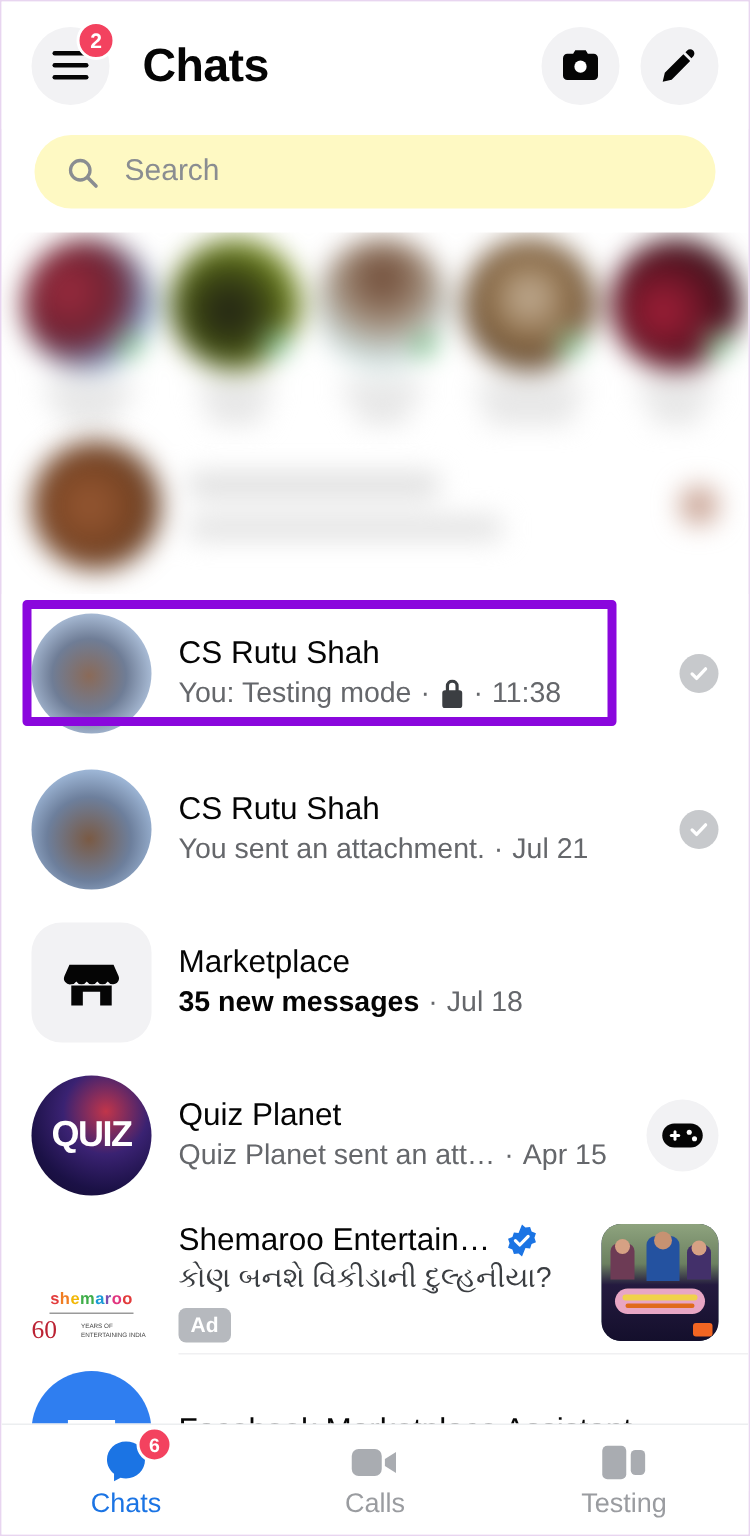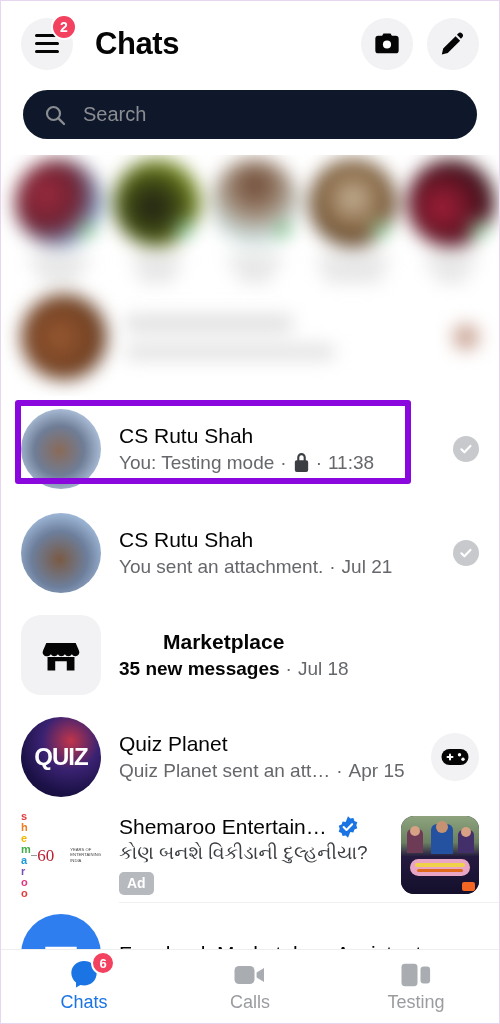--- a/index.html
+++ b/index.html
@@ -45,21 +45,21 @@
   .hdr-badge { top: -4px; right: -4px; min-width: 26px; height: 26px; font-size: 14px; padding: 0 5px; }
   .hdr-title {
     font-size: 31px; font-weight: bold; color: #050505;
     margin-left: 22px; letter-spacing: -0.4px; flex: 1 1 auto;
   }
   .hdr-actions { display: flex; gap: 14px; }
 
   
   .search-wrap { padding: 4px 22px 0; }
   .search-bar {
-    height: 49px; border-radius: 26px; background: #0f172a;
+    height: 49px; border-radius: 26px; background: #fef9c3;
     display: flex; align-items: center; padding: 0 20px; gap: 16px;
   }
   .search-ph { font-size: 20px; color: #8a8d91; }
 
   
   .blur-zone { position: relative; height: 241px; margin-top: 16px; overflow: hidden; }
   .stories-row { display: flex; padding: 4px 14px 0; gap: 10px; filter: blur(9px); }
   .story { width: 88px; flex: 0 0 auto; }
   .story-av {
     width: 88px; height: 88px; border-radius: 50%;
@@ -92,21 +92,21 @@
   .avatar {
     width: 80px; height: 80px; border-radius: 50%;
     flex: 0 0 auto; position: relative; overflow: hidden;
   }
   .avatar.square { border-radius: 20px; }
   .row-body { flex: 1 1 auto; min-width: 0; }
   .row-name {
     font-size: 21px; color: #050505; line-height: 1.28;
     white-space: nowrap; overflow: hidden; text-overflow: ellipsis;
   }
-  .row-name.bold { font-weight: bold; margin-left: 44px; }
+  .row-name.bold { font-weight: normal; }
   .row-sub {
     font-size: 19px; color: #65676b; line-height: 1.35;
     white-space: nowrap; overflow: hidden; text-overflow: ellipsis;
     display: flex; align-items: center; gap: 6px;
   }
   .row-right { flex: 0 0 auto; display: flex; align-items: center; }
 
   .seen-check {
     width: 26px; height: 26px; border-radius: 50%;
     background: #c7c9cc; display: flex; align-items: center; justify-content: center;
@@ -124,21 +124,21 @@
     border: 6px solid #8a07dd;
     border-radius: 3px;
     pointer-events: none;
     z-index: 5;
   }
 
   
   .ad-row { display: flex; align-items: center; gap: 18px; padding: 6px 20px; min-height: 94px; }
   .ad-logo {
     width: 80px; height: 80px; flex: 0 0 auto;
-    display: flex; flex-direction: row; align-items: center; justify-content: flex-end;
+    display: flex; flex-direction: column; align-items: center; justify-content: flex-end;
     background: #fff;
   }
   .shem-word { font-size: 11px; font-weight: bold; letter-spacing: .3px; line-height: 1; }
   .shem-word span { display: inline-block; }
   .shem-rule { width: 56px; height: 1px; background: #9a9a9a; margin: 3px 0 2px; }
   .shem-60 { display: flex; align-items: center; gap: 16px; }
   .shem-60 .num { font-family: "Liberation Serif", serif; font-size: 17px; color: #b23; line-height: 1; }
   .shem-60 .sub { font-size: 4.2px; color: #444; line-height: 1.25; text-align: left; }
   .ad-body { flex: 1 1 auto; min-width: 0; }
   .ad-title-line { display: flex; align-items: center; gap: 9px; }

